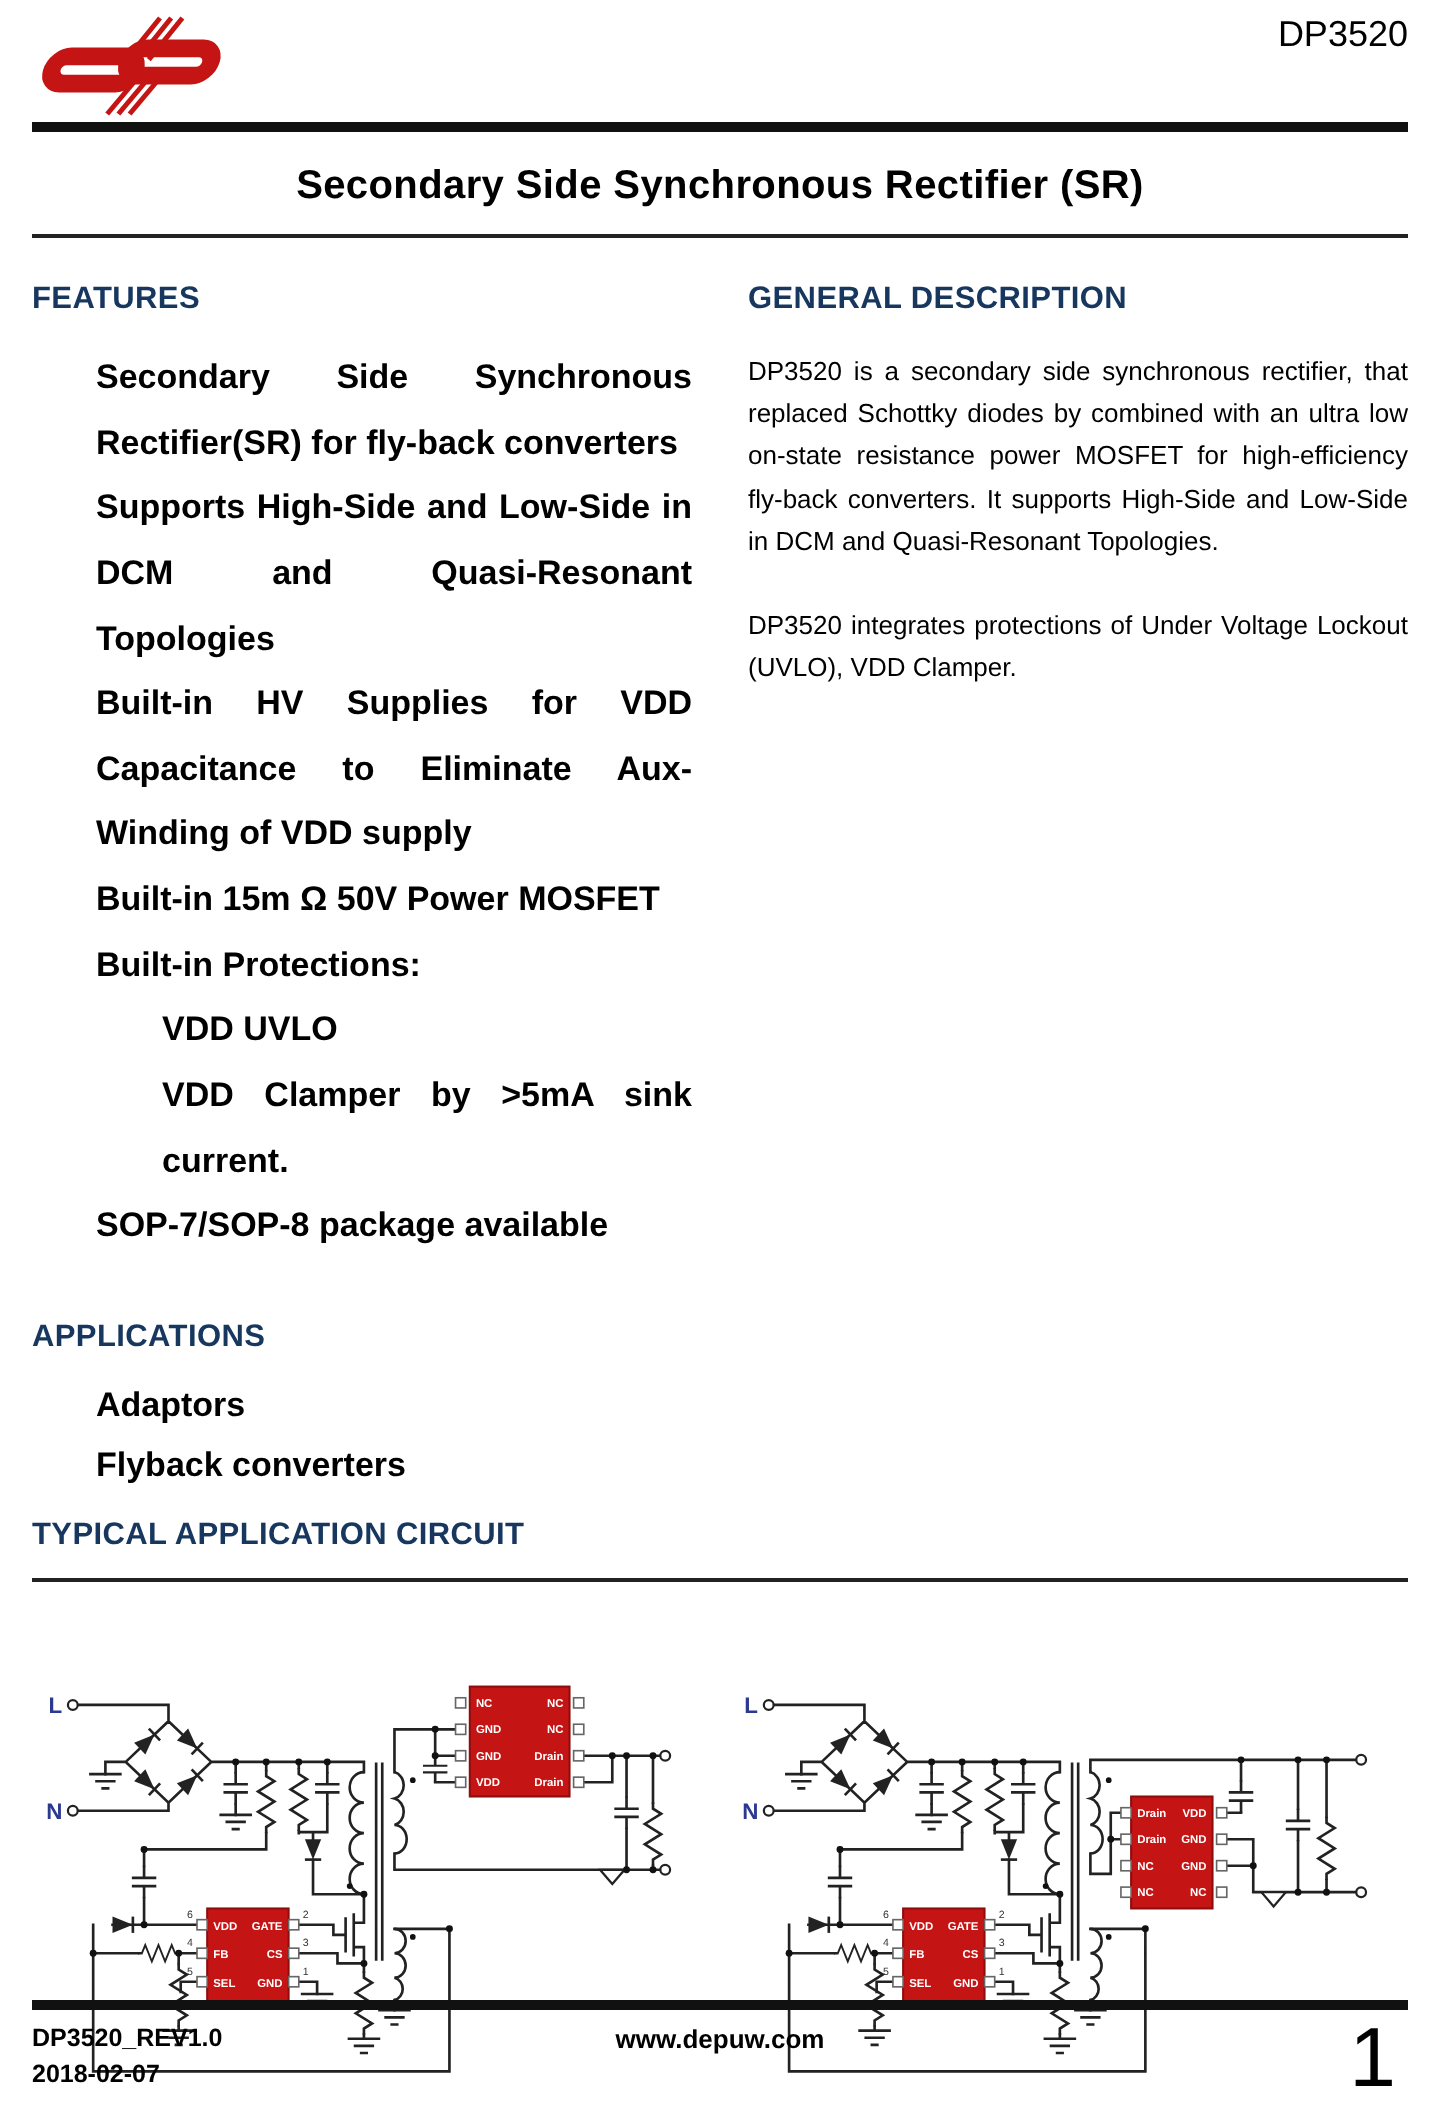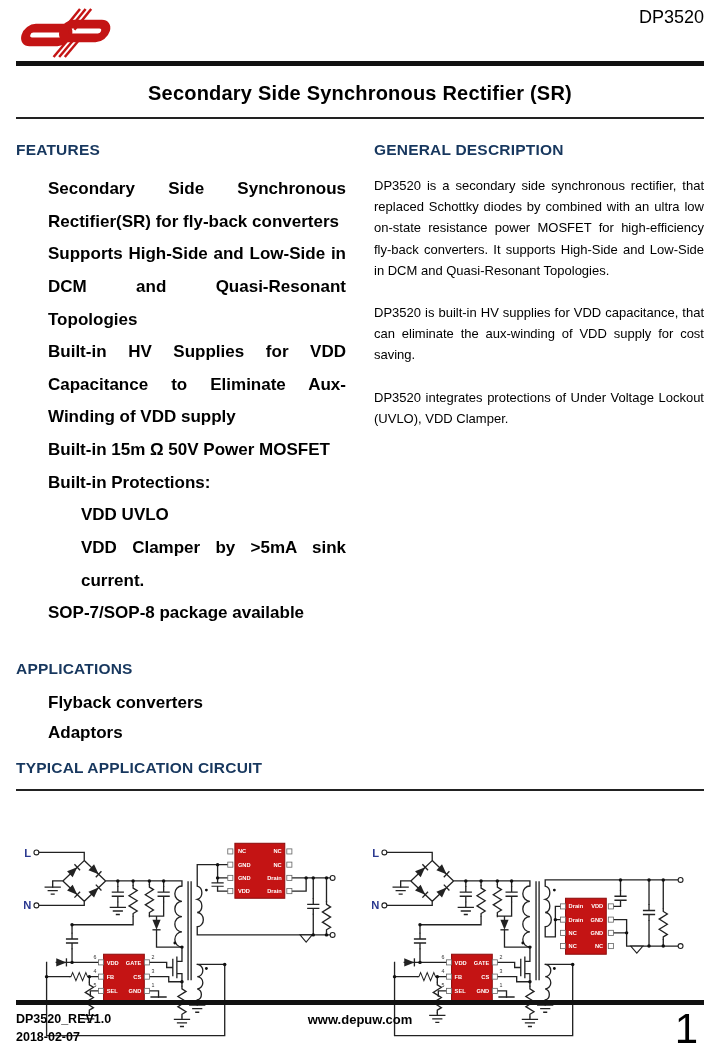--- a/index.html
+++ b/index.html
@@ -130,34 +130,33 @@
         <div class="feat-li">
           <span class="bl"><span class="dotb"></span></span>
           <span class="feat-tx">SOP-7/SOP-8  package available</span>
         </div>
       </div>
 
       <h2 class="sec" style="margin-top:30px">APPLICATIONS</h2>
       <div class="feat-list apps">
         <div class="feat-li">
           <span class="bl"><span class="dotb"></span></span>
+          <span class="feat-tx">Adaptors</span>
+        </div>
+        <div class="feat-li">
+          <span class="bl"><span class="dotb"></span></span>
           <span class="feat-tx">Flyback converters</span>
-        </div>
-        <div class="feat-li">
-          <span class="bl"><span class="dotb"></span></span>
-          <span class="feat-tx">Adaptors</span>
         </div>
       </div>
     </div>
 
     <div class="col">
       <h2 class="sec">GENERAL DESCRIPTION</h2>
       <div class="gd">
         <p>DP3520 is a secondary side synchronous rectifier, that replaced Schottky diodes by combined with an ultra low on-state resistance power MOSFET for high-efficiency fly-back converters. It supports High-Side and Low-Side in DCM and Quasi-Resonant Topologies.</p>
-        <p>DP3520 is built-in HV supplies for VDD capacitance, that can eliminate the aux-winding of  VDD supply for cost saving.</p>
         <p>DP3520 integrates protections of Under Voltage Lockout (UVLO), VDD Clamper.</p>
       </div>
     </div>
   </div>
 
   <h2 class="sec circ-head">TYPICAL APPLICATION CIRCUIT</h2>
   <div class="circ-rule"></div>
 
   <div class="circ-row">
 

